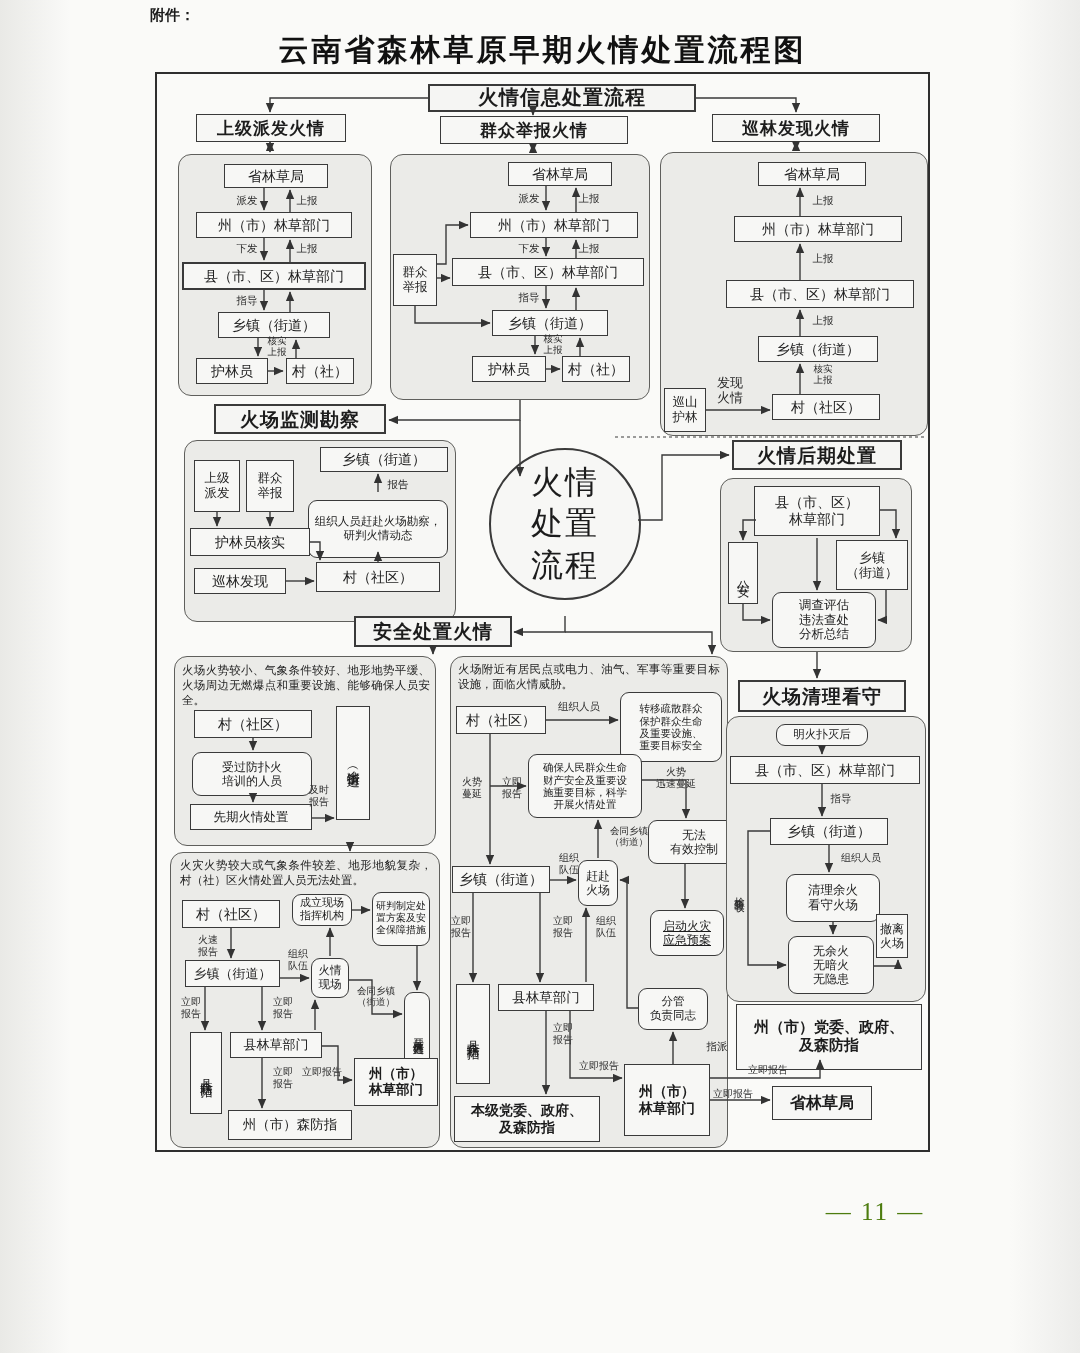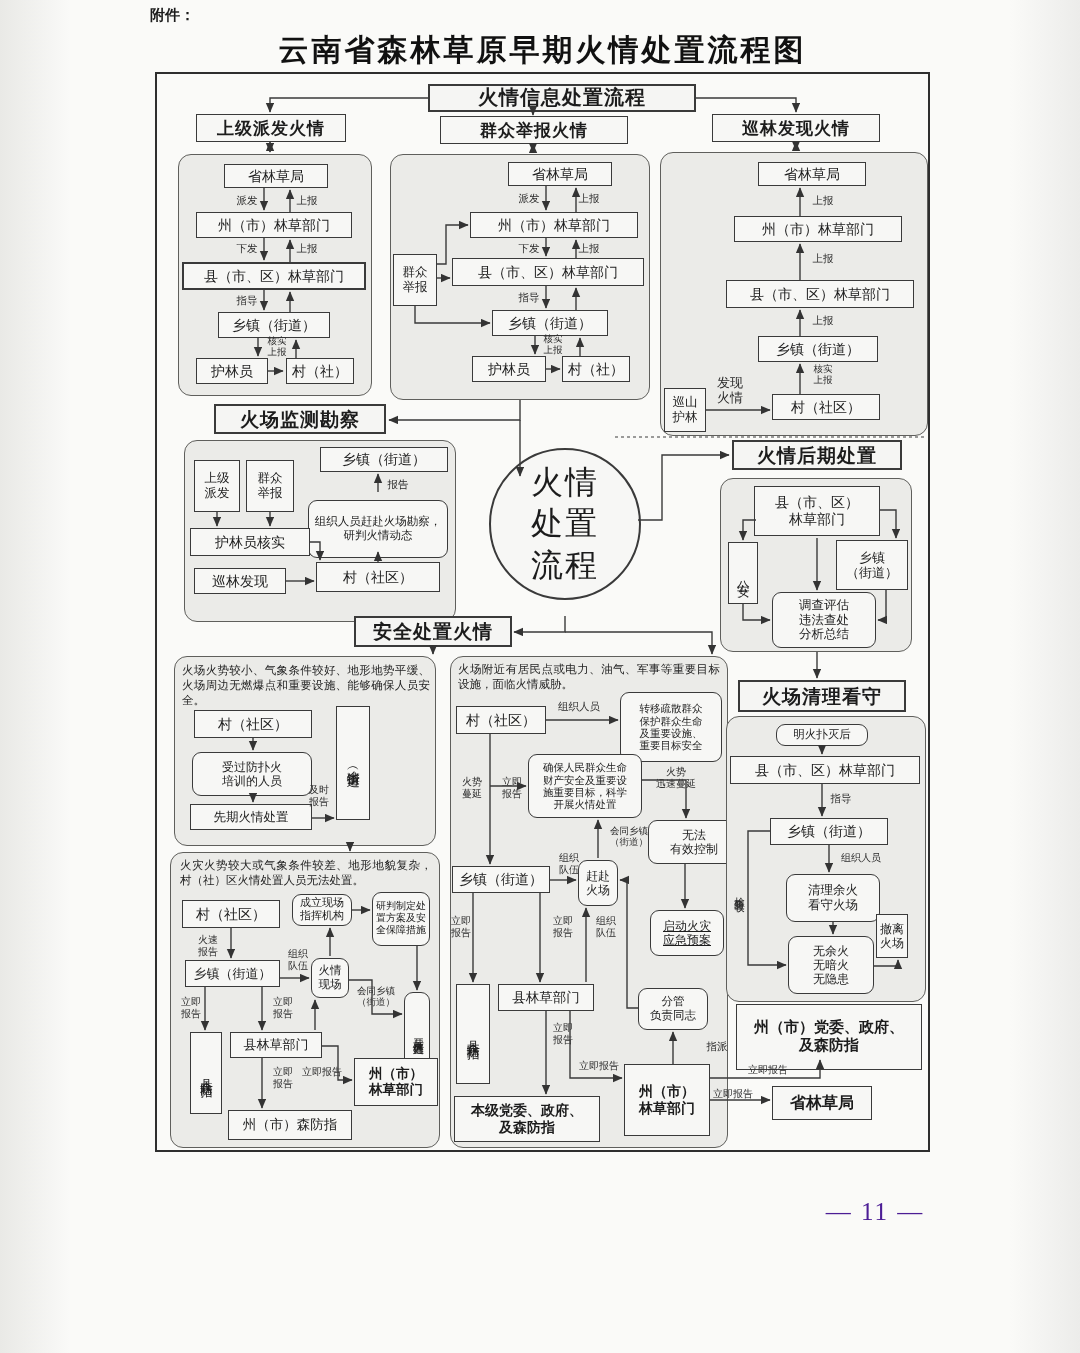--- a/index.html
+++ b/index.html
@@ -15,21 +15,21 @@
   .rd{border-radius:9px;}
   .cont{position:absolute;box-sizing:border-box;background:#ebebe8;border:1.6px solid #5f5f5c;border-radius:13px;}
   .hdrbox{font-weight:700;border-width:2px;background:#f5f5f3;letter-spacing:1px;}
   .sec{font-weight:600;font-size:17px;letter-spacing:1px;}
   .lbl{position:absolute;font-size:10.5px;color:#2b2b2b;text-align:center;
        white-space:pre-line;line-height:1.15;}
   .vt{writing-mode:vertical-rl;letter-spacing:3px;}
   .vlbl{writing-mode:vertical-rl;letter-spacing:2px;}
   .para{position:absolute;font-size:11.5px;color:#242424;text-align:justify;line-height:1.3;}
   .title{position:absolute;text-align:center;font-size:30px;font-weight:700;letter-spacing:3px;color:#111;}
-  .pagenum{position:absolute;font-family:"Liberation Serif","DejaVu Serif",serif;font-size:25px;color:#4c1d95;letter-spacing:2px;}
+  .pagenum{position:absolute;font-family:"Liberation Serif","DejaVu Serif",serif;font-size:25px;color:#4d7c0f;letter-spacing:2px;}
   svg.wires{position:absolute;left:0;top:0;pointer-events:none;}
 </style>
 </head>
 <body>
 
 <div id="canvas">
   <div class="edge l"></div>
   <div class="edge r"></div>
 
   <div class="abs" style="left:150px;top:6px;font-size:15px;font-weight:700;">附件：</div>

